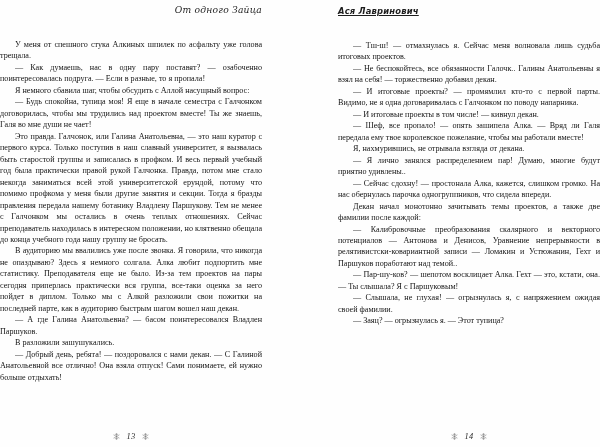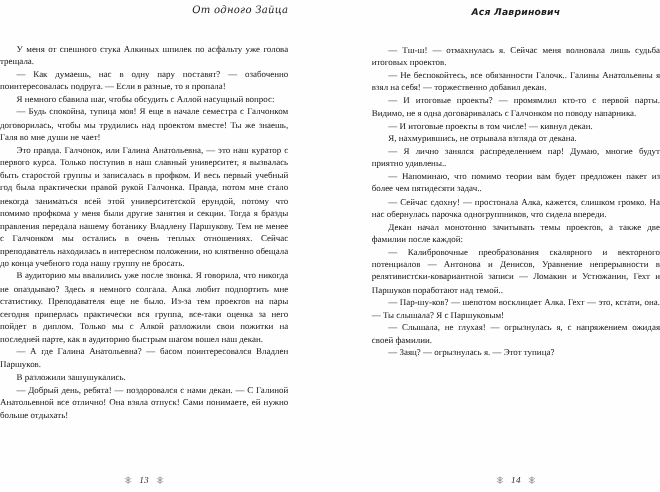--- a/index.html
+++ b/index.html
@@ -49,25 +49,26 @@
     letter-spacing: 0.2px;
     white-space: nowrap;
   }
   .running-head.left {
     text-align: right;
     font-family: "DejaVu Serif", "Liberation Serif", serif;
     font-size: 9.2px;
     padding-top: 4px;
   }
   .running-head.right {
-    text-align: center;
+    text-align: left;
     font-family: "DejaVu Sans", "Liberation Sans", sans-serif;
     font-size: 8.4px;
     font-weight: 600;
     padding-top: 5px;
+    text-decoration: underline;
   }
 
   .body-text {
     margin-top: 19px;
     font-size: 8.15px;
     line-height: 11.47px;
     text-align: justify;
     text-justify: inter-word;
     color: #141414;
     -webkit-font-smoothing: antialiased;
@@ -154,23 +155,23 @@
     </div>
   </div>
 
   <div class="page page-right">
     <div class="running-head right">Ася Лавринович</div>
     <div class="body-text">
       <p>— Тш-ш! — отмахнулась я. Сейчас меня волновала лишь судьба итоговых проектов.</p>
       <p>— Не беспокойтесь, все обязанности Галочк.. Галины Анатольевны я взял на себя! — торжественно добавил декан.</p>
       <p>— И итоговые проекты? — промямлил кто-то с первой парты. Видимо, не я одна договаривалась с Галчонком по поводу напарника.</p>
       <p>— И итоговые проекты в том числе! — кивнул декан.</p>
+      <p>— Шеф, все пропало! — опять зашипела Алка. — Вряд ли Галя передала ему твое королевское пожелание, чтобы мы работали вместе!</p>
       <p>Я, нахмурившись, не отрывала взгляда от декана.</p>
       <p>— Я лично занялся распределением пар! Думаю, многие будут приятно удивлены..</p>
-      <p>— Напоминаю, что помимо теории вам будет предложен пакет из более чем пятидесяти задач..</p>
       <p>— Сейчас сдохну! — простонала Алка, кажется, слишком громко. На нас обернулась парочка одногруппников, что сидела впереди.</p>
       <p>Декан начал монотонно зачитывать темы проектов, а также две фамилии после каждой:</p>
       <p>— Калибровочные преобразования скалярного и векторного потенциалов — Антонова и Денисов, Уравнение непрерывности в релятивистски-ковариантной записи — Ломакин и Устюжанин, Гехт и Паршуков поработают над темой..</p>
       <p>— Пар-шу-ков? — шепотом восклицает Алка. Гехт — это, кстати, она. — Ты слышала? Я с Паршуковым!</p>
       <p>— Слышала, не глухая! — огрызнулась я, с напряжением ожидая своей фамилии.</p>
       <p>— Заяц? — огрызнулась я. — Этот тупица?</p>
     </div>
     <div class="folio">
       <span class="orn">
         <svg width="7" height="7" viewBox="0 0 14 14">

